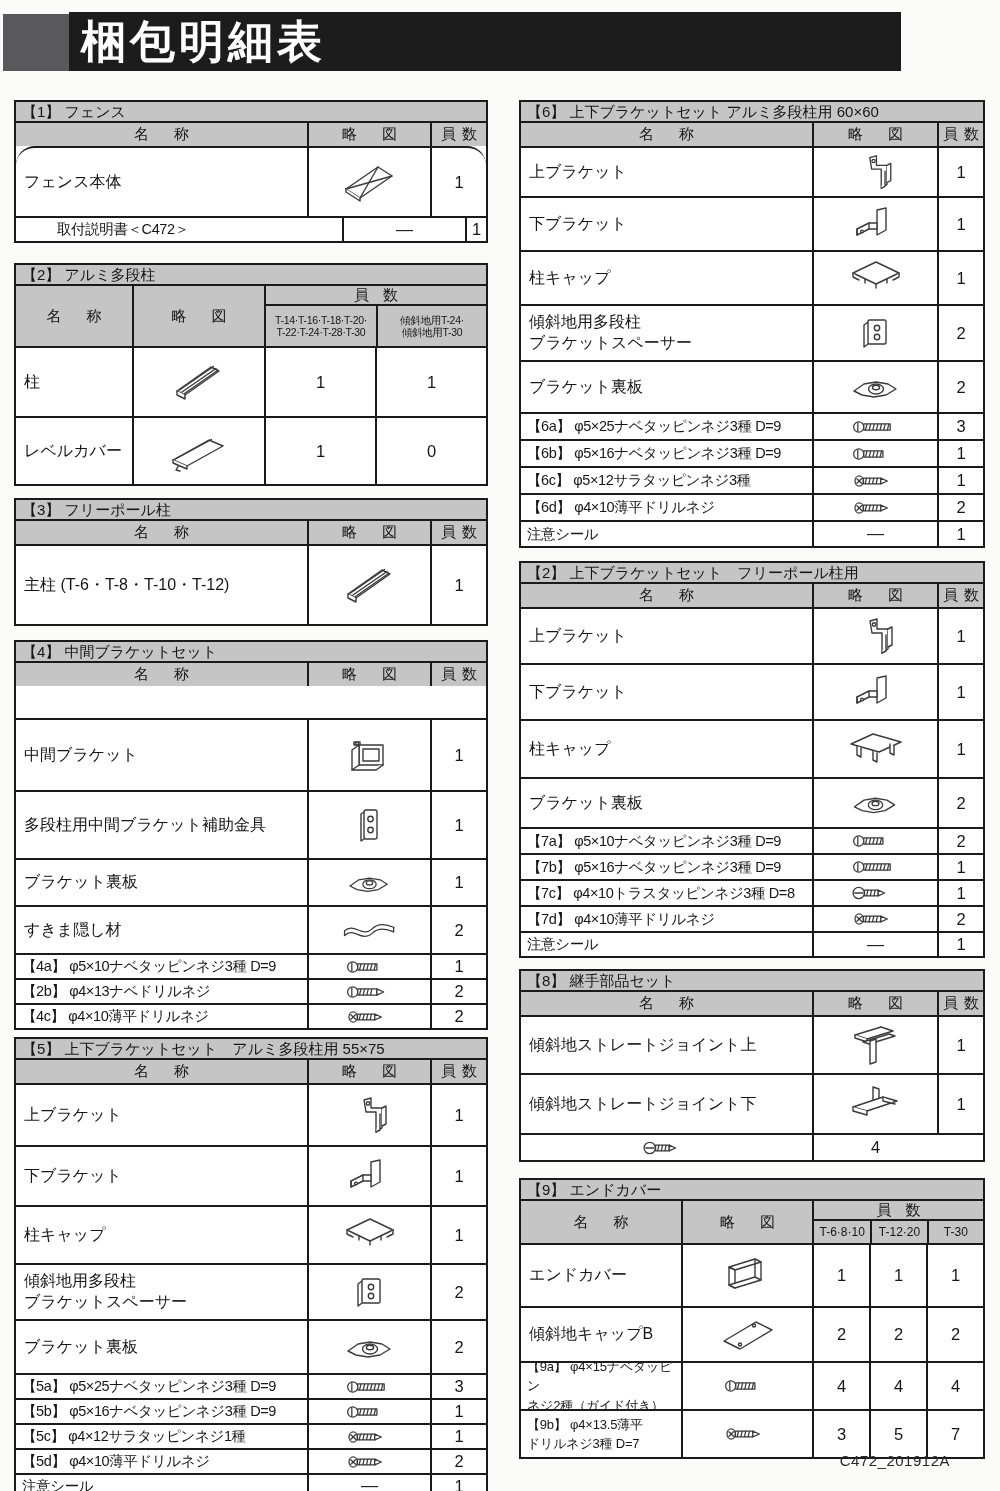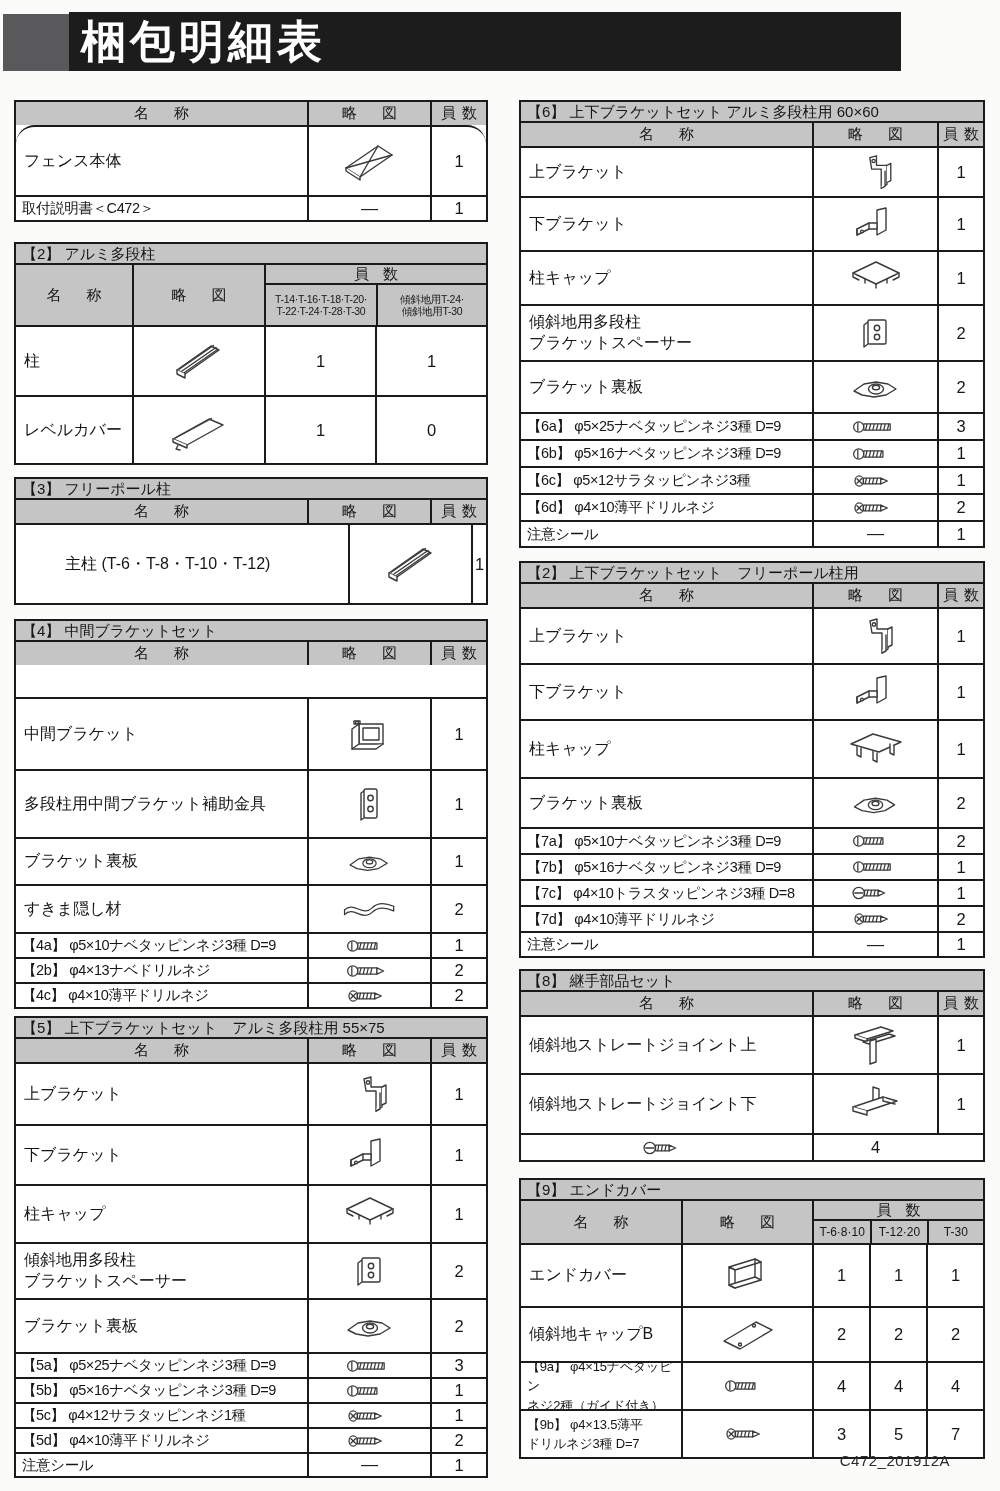--- a/index.html
+++ b/index.html
@@ -58,38 +58,39 @@
 <body>
 
 <div class="page">
   <div class="accent-block"></div>
   <div class="banner">
     <h1>梱包明細表</h1>
   </div>
   <div class="columns">
     <div class="colL" id="col-left">
         <div class="ptable" style="margin-bottom: 20px;">
+          <div class="t-title">【1】 フェンス</div>
           <div class="t-head" style="grid-template-columns: 291px 123px 1fr;">
             <div class="hc name">名　称</div>
             <div class="hc">略　図</div>
             <div class="hc qty-narrow">員 数</div>
           </div>
           <div class="t-row" style="grid-template-columns: 291px 123px 1fr; height: 70px; border-radius: 19px;">
             <div class="cell name">フェンス本体</div>
             <div class="cell diag icon-wrap">
               <svg viewBox="0 0 66 44" width="66" height="44" fill="#fff" stroke="#3a3a3a" stroke-width="1.4" stroke-linecap="round" stroke-linejoin="round" xmlns="http://www.w3.org/2000/svg">
                 <polygon points="9,29 41,7 55,16 23,38"></polygon>
                 <line x1="9" y1="29" x2="55" y2="16"></line>
                 <line x1="41" y1="7" x2="23" y2="38"></line>
                 <polyline points="9,29 9,32 23,41 23,38"></polyline>
               </svg>
             </div>
             <div class="cell qty">1</div>
           </div>
-          <div class="t-row small" style="grid-template-columns: 291px 123px 1fr; height: 25px;">
+          <div class="t-row small" style="grid-template-columns: 291px 123px 1fr; height: 25px; padding-left: 35px;">
             <div class="cell name">取付説明書＜C472＞</div>
             <div class="cell diag icon-wrap">
               <span class="dash">—</span>
             </div>
             <div class="cell qty">1</div>
           </div>
         </div>
         <div class="ptable" style="margin-bottom: 12px;">
           <div class="t-title">【2】 アルミ多段柱</div>
           <div class="t-head" style="grid-template-columns: 116px 132px 1fr; height: 60px;">
@@ -133,21 +134,21 @@
             <div class="cell qty">0</div>
           </div>
         </div>
         <div class="ptable" style="margin-bottom: 14px;">
           <div class="t-title">【3】 フリーポール柱</div>
           <div class="t-head" style="grid-template-columns: 291px 123px 1fr;">
             <div class="hc name">名　称</div>
             <div class="hc">略　図</div>
             <div class="hc qty-narrow">員 数</div>
           </div>
-          <div class="t-row" style="grid-template-columns: 291px 123px 1fr; height: 80px; padding-left: 41px;">
+          <div class="t-row" style="grid-template-columns: 291px 123px 1fr; height: 80px;">
             <div class="cell name">主柱 (T-6・T-8・T-10・T-12)</div>
             <div class="cell diag icon-wrap">
               <svg viewBox="0 0 66 44" width="66" height="44" fill="#fff" stroke="#3a3a3a" stroke-width="1.4" stroke-linecap="round" stroke-linejoin="round" xmlns="http://www.w3.org/2000/svg">
                 <polygon points="11,31 45,7 53,11 19,35"></polygon>
                 <polyline points="11,31 11,35 19,39 19,35"></polyline>
                 <line x1="13.5" y1="30" x2="47.5" y2="6.5"></line>
                 <line x1="16" y1="32" x2="50" y2="8.5"></line>
                 <line x1="18.5" y1="33.5" x2="51.5" y2="10.5"></line>
               </svg>
             </div>

